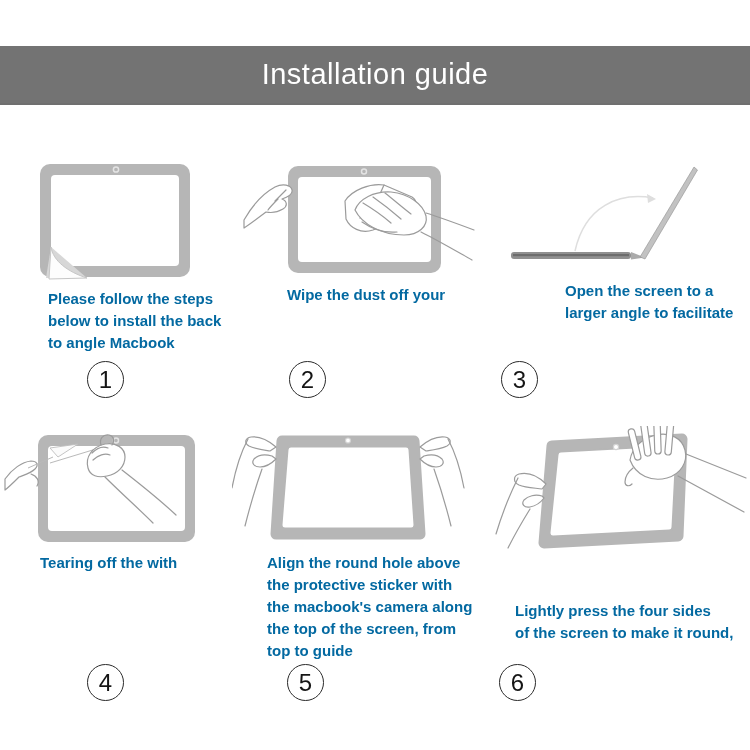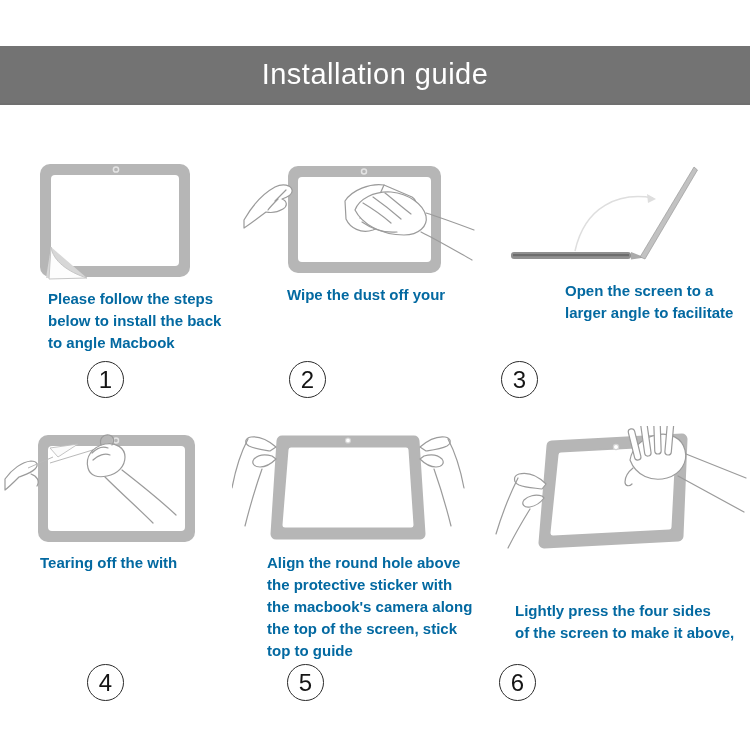--- a/index.html
+++ b/index.html
@@ -168,21 +168,21 @@
           <path d="M192,30 C199,28 206,29 210,33 C213,37 210,41 204,41 C198,41 192,37 188,33 Z" fill="#ffffff"></path>
           <path d="M216,13 C224,28 229,46 232,62" fill="none"></path>
           <path d="M202,43 C208,60 214,80 219,100" fill="none"></path>
         </g>
       </svg>
     </div>
     <div class="caption" id="cap5">
       <div>Align the round hole above</div>
       <div>the protective sticker with</div>
       <div>the macbook's camera along</div>
-      <div>the top of the screen, stick</div>
+      <div>the top of the screen, from</div>
       <div>top to guide</div>
     </div>
     <div class="badge" id="num5">5</div>
   </section>
 
   <section>
     <div class="ill" id="ill6">
       <svg width="256" height="124" viewBox="0 0 256 124">
         <path d="M60,20 L190,13 L186,110 L52,117 Z" fill="#b6b6b6" stroke="#b6b6b6" stroke-width="11" stroke-linejoin="round"></path>
         <path d="M69,29 L181,23 L177,101 L61,107 Z" fill="#ffffff" stroke="#ffffff" stroke-width="5" stroke-linejoin="round"></path>
@@ -198,18 +198,18 @@
           <path d="M186,50 C208,62 230,74 252,86" fill="none"></path>
           <path d="M54,58 C46,50 36,46 27,48 C21,50 21,56 27,59 C34,62 44,62 50,63 Z" fill="#ffffff"></path>
           <path d="M50,70 C43,68 36,70 32,74 C29,78 32,82 38,81 C44,80 49,76 52,72 Z" fill="#ffffff"></path>
           <path d="M26,52 C18,68 10,88 4,108" fill="none"></path>
           <path d="M38,83 C30,96 22,110 16,122" fill="none"></path>
         </g>
       </svg>
     </div>
     <div class="caption" id="cap6">
       <div>Lightly press the four sides</div>
-      <div>of the screen to make it above,</div>
+      <div>of the screen to make it round,</div>
     </div>
     <div class="badge" id="num6">6</div>
   </section>
 
 </div>
 
 </body></html>

